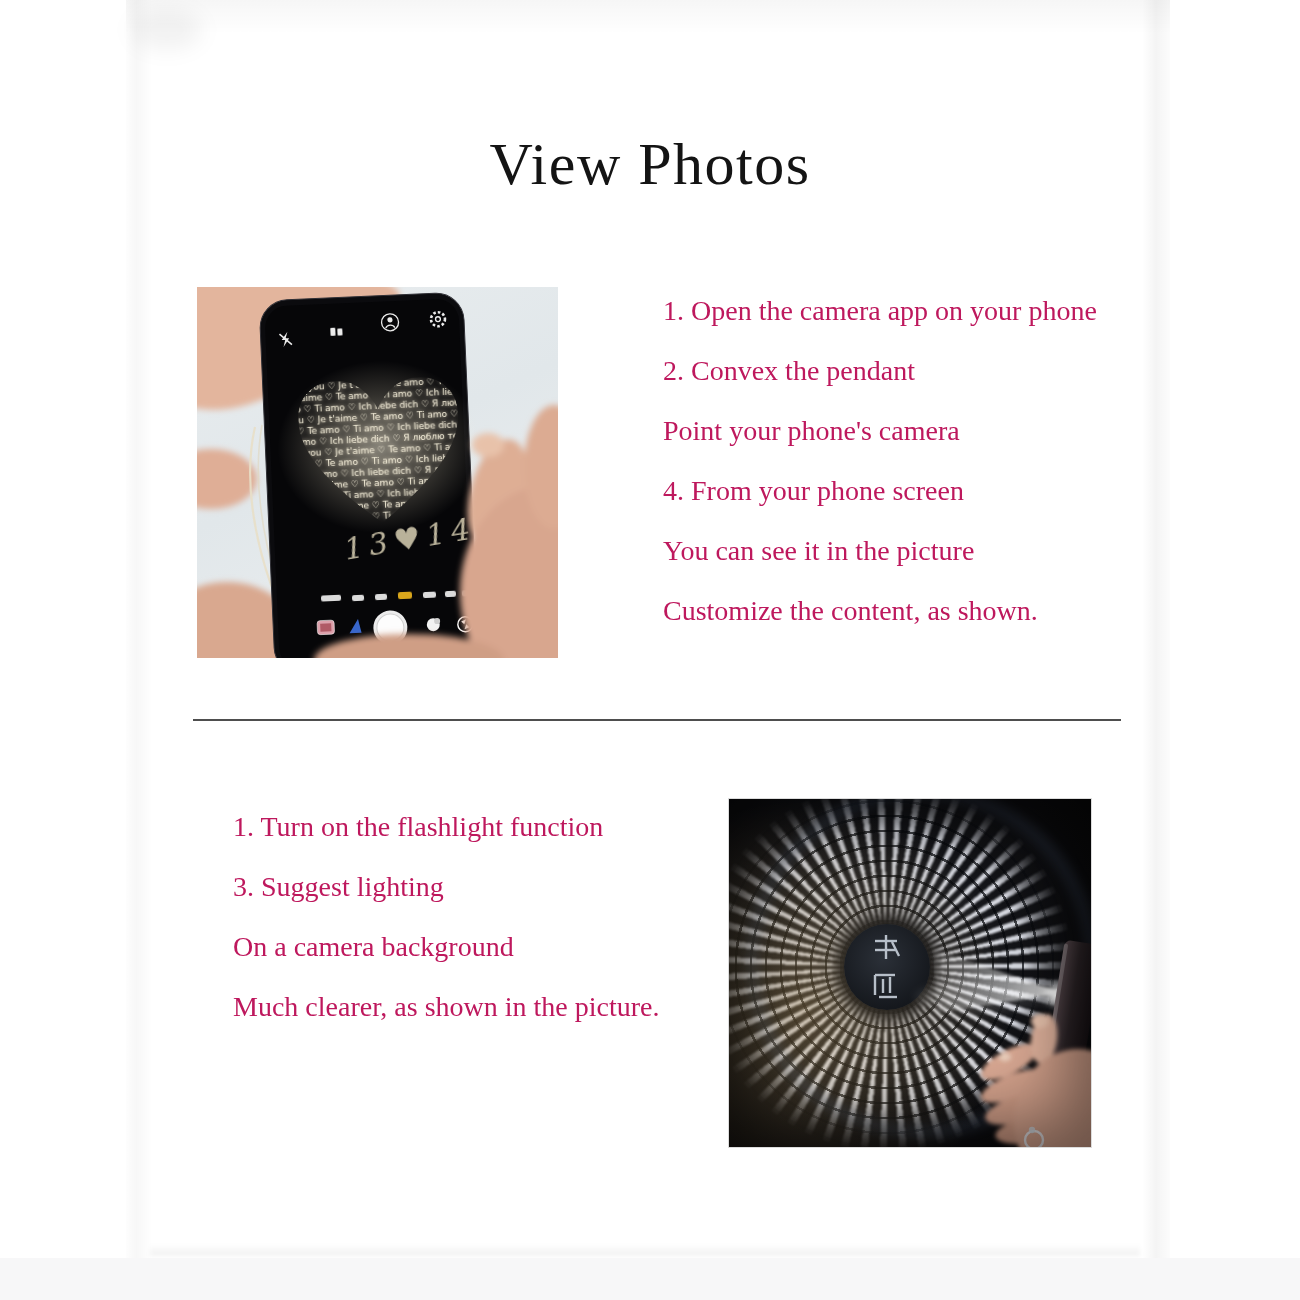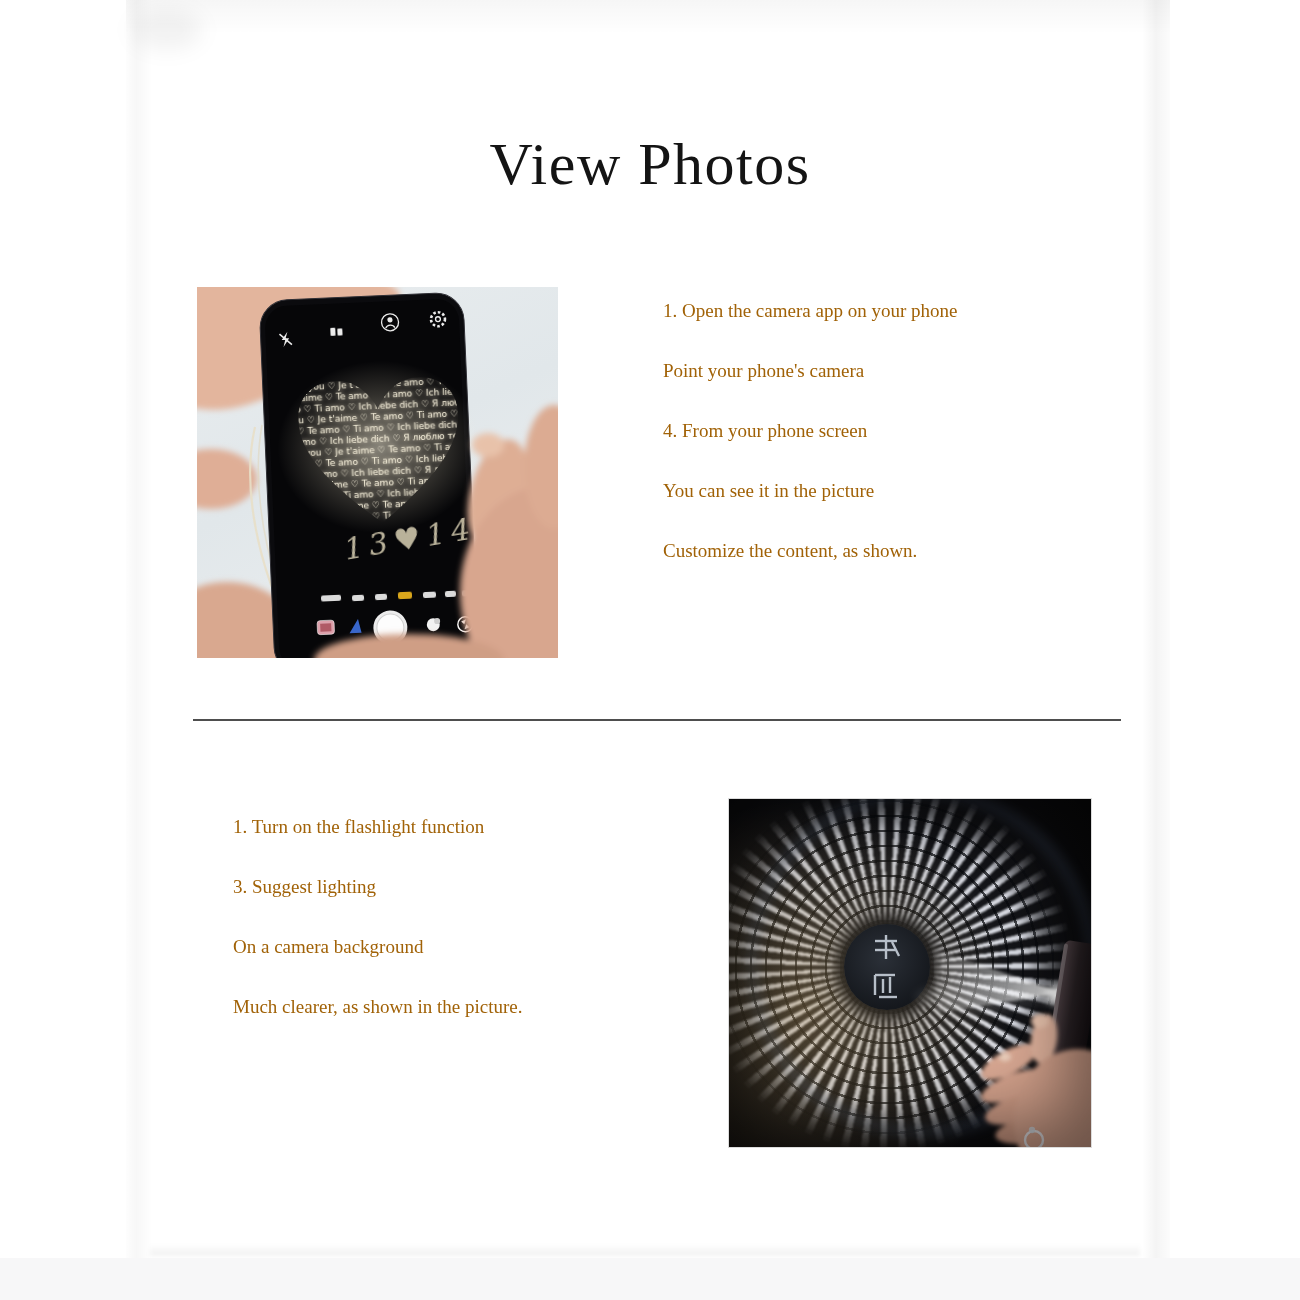--- a/index.html
+++ b/index.html
@@ -14,21 +14,21 @@
     background:linear-gradient(180deg,rgba(0,0,0,0.035),rgba(0,0,0,0));}
   .edge-top-smudge{position:absolute;left:132px;top:10px;width:70px;height:40px;
     background:rgba(0,0,0,0.05);filter:blur(10px);border-radius:50%;}
   .edge-bottom{position:absolute;left:150px;top:1244px;width:990px;height:12px;
     background:linear-gradient(180deg,rgba(0,0,0,0),rgba(0,0,0,0.06));filter:blur(2px);}
   .footer-band{position:absolute;left:0;top:1258px;width:1300px;height:42px;background:#f7f7f8;}
   
   .title{position:absolute;left:130px;top:130px;width:1040px;text-align:center;
     font-size:60px;letter-spacing:1.5px;color:#141414;}
   
-  .instr{position:absolute;font-size:19px;color:#a16207;}
+  .instr{position:absolute;font-size:28px;color:#be185d;}
   .instr .line{height:60px;line-height:60px;white-space:nowrap;}
   .instr-top{left:663px;top:281px;}
   .instr-bottom{left:233px;top:797px;}
   
   .divider{position:absolute;left:193px;top:719px;width:928px;height:2px;background:#4e4e4e;}
   
   .photo1{position:absolute;left:197px;top:287px;width:361px;height:371px;overflow:hidden;
     background:linear-gradient(155deg,#e9edef 0%,#e1e7ea 45%,#eef0f1 100%);}
   .num-1314{font-family:"DejaVu Serif",serif;font-style:italic;font-size:30px;letter-spacing:6px;}
   
@@ -187,20 +187,21 @@
         <ellipse cx="291" cy="158" rx="16" ry="12" fill="#e8c2aa"></ellipse>
         <ellipse cx="349" cy="305" rx="86" ry="106" fill="#d8a68e"></ellipse>
         <ellipse cx="357" cy="180" rx="30" ry="62" fill="#dcab92"></ellipse>
         <ellipse cx="212" cy="373" rx="95" ry="26" fill="#cf9e85"></ellipse>
       </g>
     </svg>
   </div>
 
   <div class="instr instr-top">
     <div class="line">1. Open the camera app on your phone</div>
+    <div class="line">2. Convex the pendant</div>
     <div class="line">Point your phone's camera</div>
     <div class="line">4. From your phone screen</div>
     <div class="line">You can see it in the picture</div>
     <div class="line">Customize the content, as shown.</div>
   </div>
 
   <div class="divider"></div>
 
   <div class="instr instr-bottom">
     <div class="line">1. Turn on the flashlight function</div>

